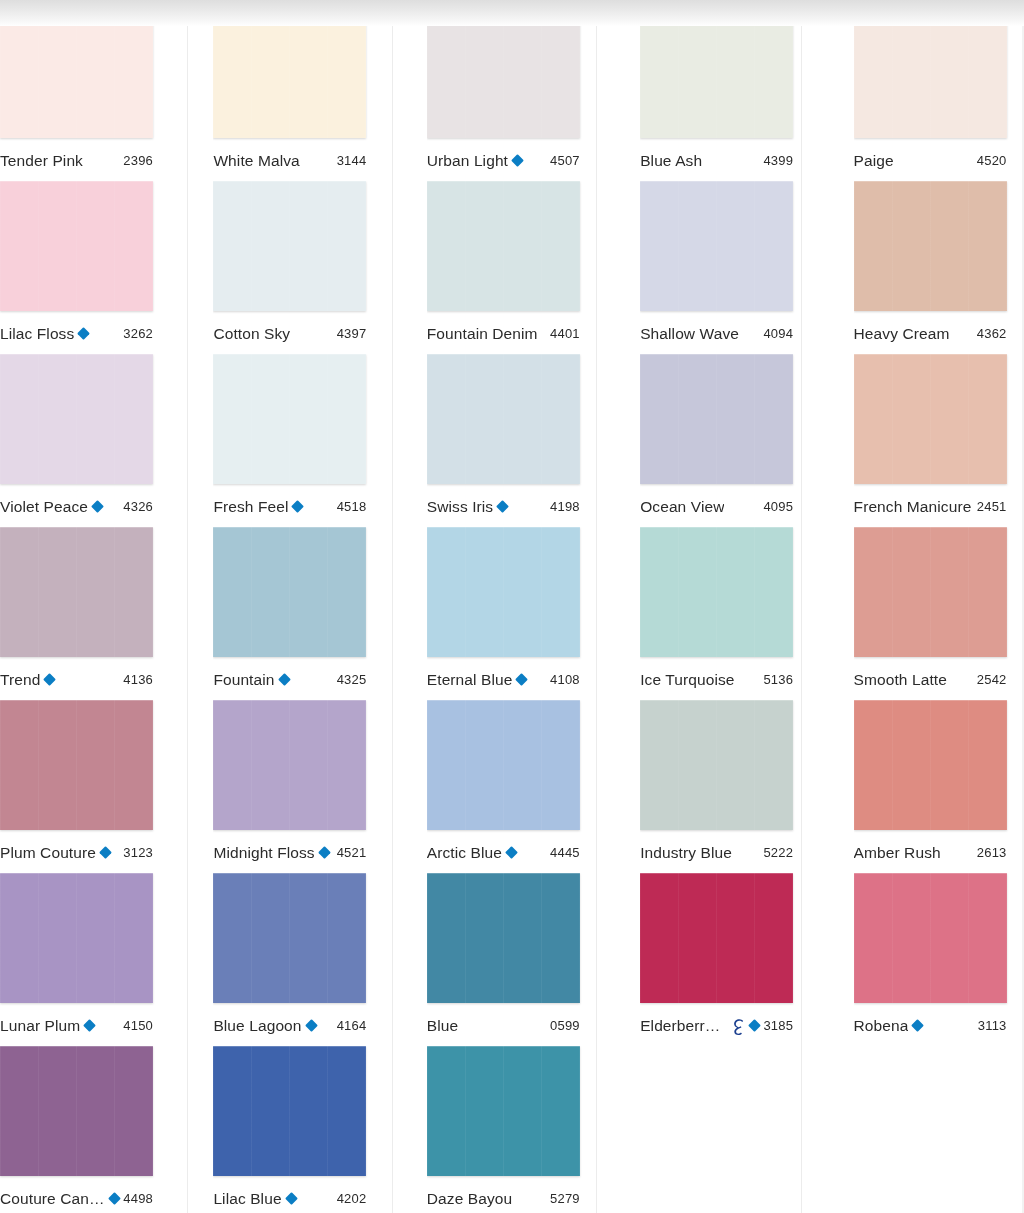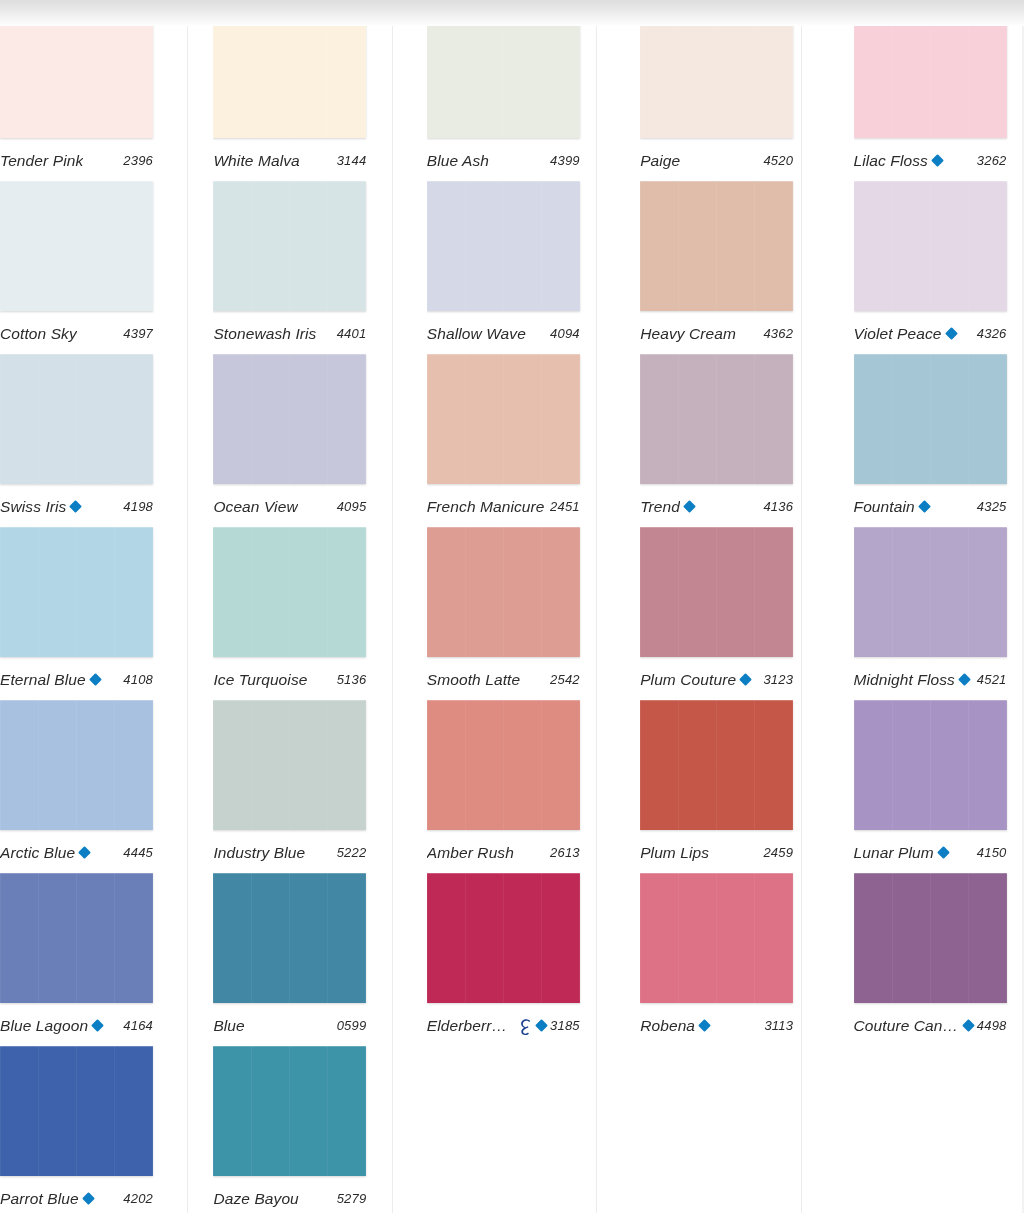--- a/index.html
+++ b/index.html
@@ -42,21 +42,20 @@
     grid-template-columns: repeat(5, 213.4px);
     grid-auto-rows: 173px;
   }
 
   .swatch-cell {
     position: relative;
     width: 173px;
     height: 173px;
     padding-right: 20px;      
     overflow: hidden;
-    font-style: italic;
   }
 
   .swatch-chip {
     position: relative;
     width: 100%;
     height: 130px;
     background: #cccccc;
     box-shadow: 0 1px 2px rgba(0,0,0,0.16),
                 inset 0 1px 0 rgba(255,255,255,0.22);
   }
@@ -180,20 +179,30 @@
       <div class="swatch-cell">
         <div class="swatch-chip" style="background: rgb(251, 241, 222);"></div>
         <div class="swatch-label">
           <div class="name-wrap">
             <span class="swatch-name">White Malva</span>
           </div>
           <span class="swatch-code">3144</span>
         </div>
       </div>
       <div class="swatch-cell">
+        <div class="swatch-chip" style="background: rgb(232, 227, 228);"></div>
+        <div class="swatch-label">
+          <div class="name-wrap">
+            <span class="swatch-name">Urban Light</span>
+            <span class="diamond-icon" style="background: rgb(11, 126, 196);"></span>
+          </div>
+          <span class="swatch-code">4507</span>
+        </div>
+      </div>
+      <div class="swatch-cell">
         <div class="swatch-chip" style="background: rgb(233, 236, 227);"></div>
         <div class="swatch-label">
           <div class="name-wrap">
             <span class="swatch-name">Blue Ash</span>
           </div>
           <span class="swatch-code">4399</span>
         </div>
       </div>
       <div class="swatch-cell">
         <div class="swatch-chip" style="background: rgb(245, 232, 225);"></div>
@@ -220,21 +229,21 @@
           <div class="name-wrap">
             <span class="swatch-name">Cotton Sky</span>
           </div>
           <span class="swatch-code">4397</span>
         </div>
       </div>
       <div class="swatch-cell">
         <div class="swatch-chip" style="background: rgb(215, 228, 229);"></div>
         <div class="swatch-label">
           <div class="name-wrap">
-            <span class="swatch-name">Stonewash Iris</span>
+            <span class="swatch-name">Fountain Denim</span>
           </div>
           <span class="swatch-code">4401</span>
         </div>
       </div>
       <div class="swatch-cell">
         <div class="swatch-chip" style="background: rgb(213, 216, 231);"></div>
         <div class="swatch-label">
           <div class="name-wrap">
             <span class="swatch-name">Shallow Wave</span>
           </div>
@@ -254,20 +263,30 @@
         <div class="swatch-chip" style="background: rgb(228, 216, 231);"></div>
         <div class="swatch-label">
           <div class="name-wrap">
             <span class="swatch-name">Violet Peace</span>
             <span class="diamond-icon" style="background: rgb(11, 126, 196);"></span>
           </div>
           <span class="swatch-code">4326</span>
         </div>
       </div>
       <div class="swatch-cell">
+        <div class="swatch-chip" style="background: rgb(230, 239, 241);"></div>
+        <div class="swatch-label">
+          <div class="name-wrap">
+            <span class="swatch-name">Fresh Feel</span>
+            <span class="diamond-icon" style="background: rgb(11, 126, 196);"></span>
+          </div>
+          <span class="swatch-code">4518</span>
+        </div>
+      </div>
+      <div class="swatch-cell">
         <div class="swatch-chip" style="background: rgb(211, 224, 231);"></div>
         <div class="swatch-label">
           <div class="name-wrap">
             <span class="swatch-name">Swiss Iris</span>
             <span class="diamond-icon" style="background: rgb(11, 126, 196);"></span>
           </div>
           <span class="swatch-code">4198</span>
         </div>
       </div>
       <div class="swatch-cell">
@@ -375,29 +394,20 @@
           <span class="swatch-code">5222</span>
         </div>
       </div>
       <div class="swatch-cell">
         <div class="swatch-chip" style="background: rgb(222, 140, 130);"></div>
         <div class="swatch-label">
           <div class="name-wrap">
             <span class="swatch-name">Amber Rush</span>
           </div>
           <span class="swatch-code">2613</span>
-        </div>
-      </div>
-      <div class="swatch-cell">
-        <div class="swatch-chip" style="background: rgb(197, 87, 73);"></div>
-        <div class="swatch-label">
-          <div class="name-wrap">
-            <span class="swatch-name">Plum Lips</span>
-          </div>
-          <span class="swatch-code">2459</span>
         </div>
       </div>
       <div class="swatch-cell">
         <div class="swatch-chip" style="background: rgb(168, 148, 196);"></div>
         <div class="swatch-label">
           <div class="name-wrap">
             <span class="swatch-name">Lunar Plum</span>
             <span class="diamond-icon" style="background: rgb(11, 126, 196);"></span>
           </div>
           <span class="swatch-code">4150</span>
@@ -454,21 +464,21 @@
             <span class="swatch-name">Couture Candy</span>
             <span class="diamond-icon" style="background: rgb(11, 126, 196);"></span>
           </div>
           <span class="swatch-code">4498</span>
         </div>
       </div>
       <div class="swatch-cell">
         <div class="swatch-chip" style="background: rgb(62, 99, 172);"></div>
         <div class="swatch-label">
           <div class="name-wrap">
-            <span class="swatch-name">Parrot Blue</span>
+            <span class="swatch-name">Lilac Blue</span>
             <span class="diamond-icon" style="background: rgb(11, 126, 196);"></span>
           </div>
           <span class="swatch-code">4202</span>
         </div>
       </div>
       <div class="swatch-cell">
         <div class="swatch-chip" style="background: rgb(61, 147, 168);"></div>
         <div class="swatch-label">
           <div class="name-wrap">
             <span class="swatch-name">Daze Bayou</span>

